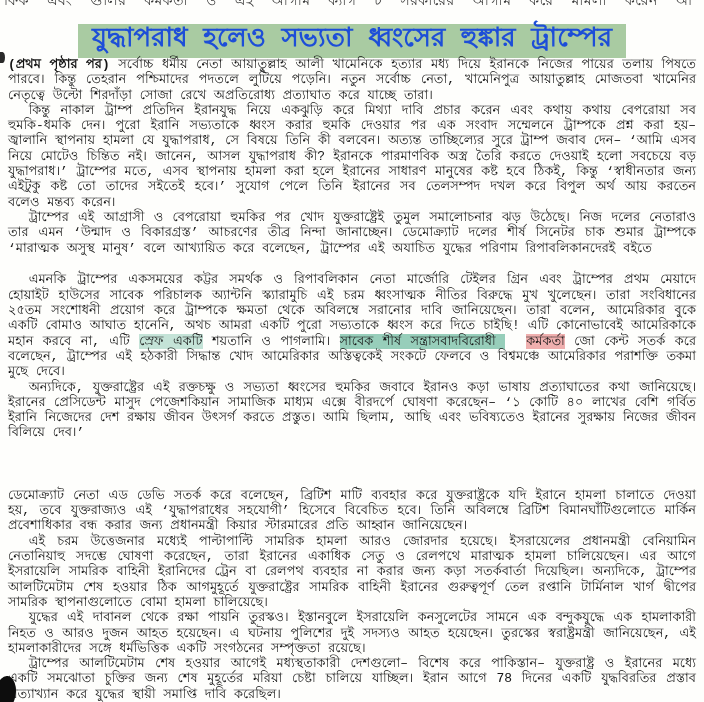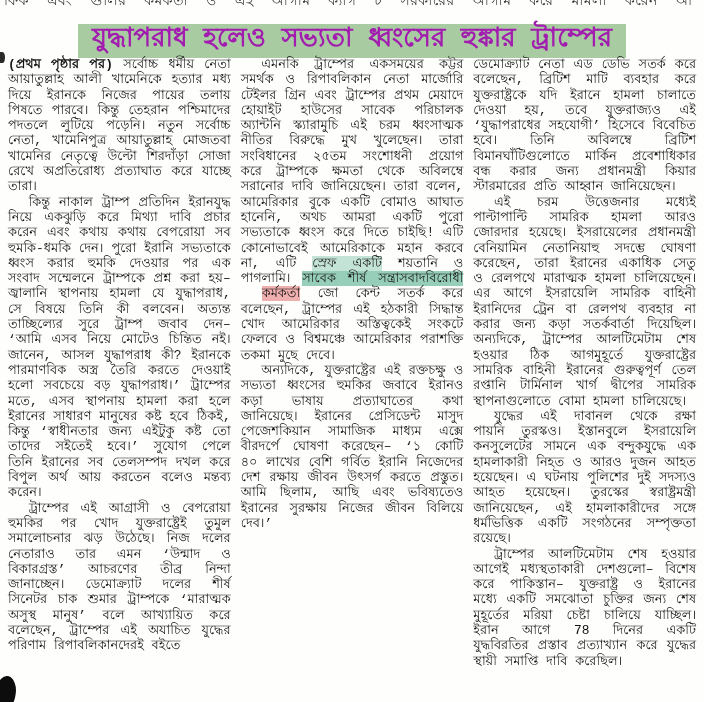--- a/index.html
+++ b/index.html
@@ -9,26 +9,26 @@
     font-family:Liberation Mono, monospace;
   }
   .top-strip{
     position:absolute;top:-11px;left:4px;width:698px;height:24px;
     font-size:14px;line-height:24px;color:#3a3a3a;white-space:nowrap;
     overflow:hidden;word-spacing:9px;letter-spacing:.5px;
   }
   .headline-row{position:absolute;top:24px;left:0;width:704px;text-align:center;}
   .headline{
     display:inline-block;font-size:26px;font-weight:bold;line-height:1.15;
-    padding:1px 14px 3px;color:#a21caf;
+    padding:1px 14px 3px;color:#1d4ed8;
     background:var(--hl,#a9cba2);
   }
   .cols{
     position:absolute;top:57px;left:8px;width:688px;bottom:0;
-    display:flex;gap:10px;
+    display:flex;gap:10px;flex-direction:column;
   }
   .col{
     flex:1 1 0;min-width:0;
     font-size:12.9px;line-height:15.3px;text-align:justify;
   }
   .col p{margin:0;text-indent:1.6em;}
   .col p.noindent{text-indent:0;}
   .seg-bold{font-weight:bold;}
   .seg-wm{background:var(--wm-t,rgba(47,158,120,.5));box-decoration-break:clone;}
   .seg-wm2{background:var(--wm-l,rgba(47,158,120,.28));box-decoration-break:clone;}

